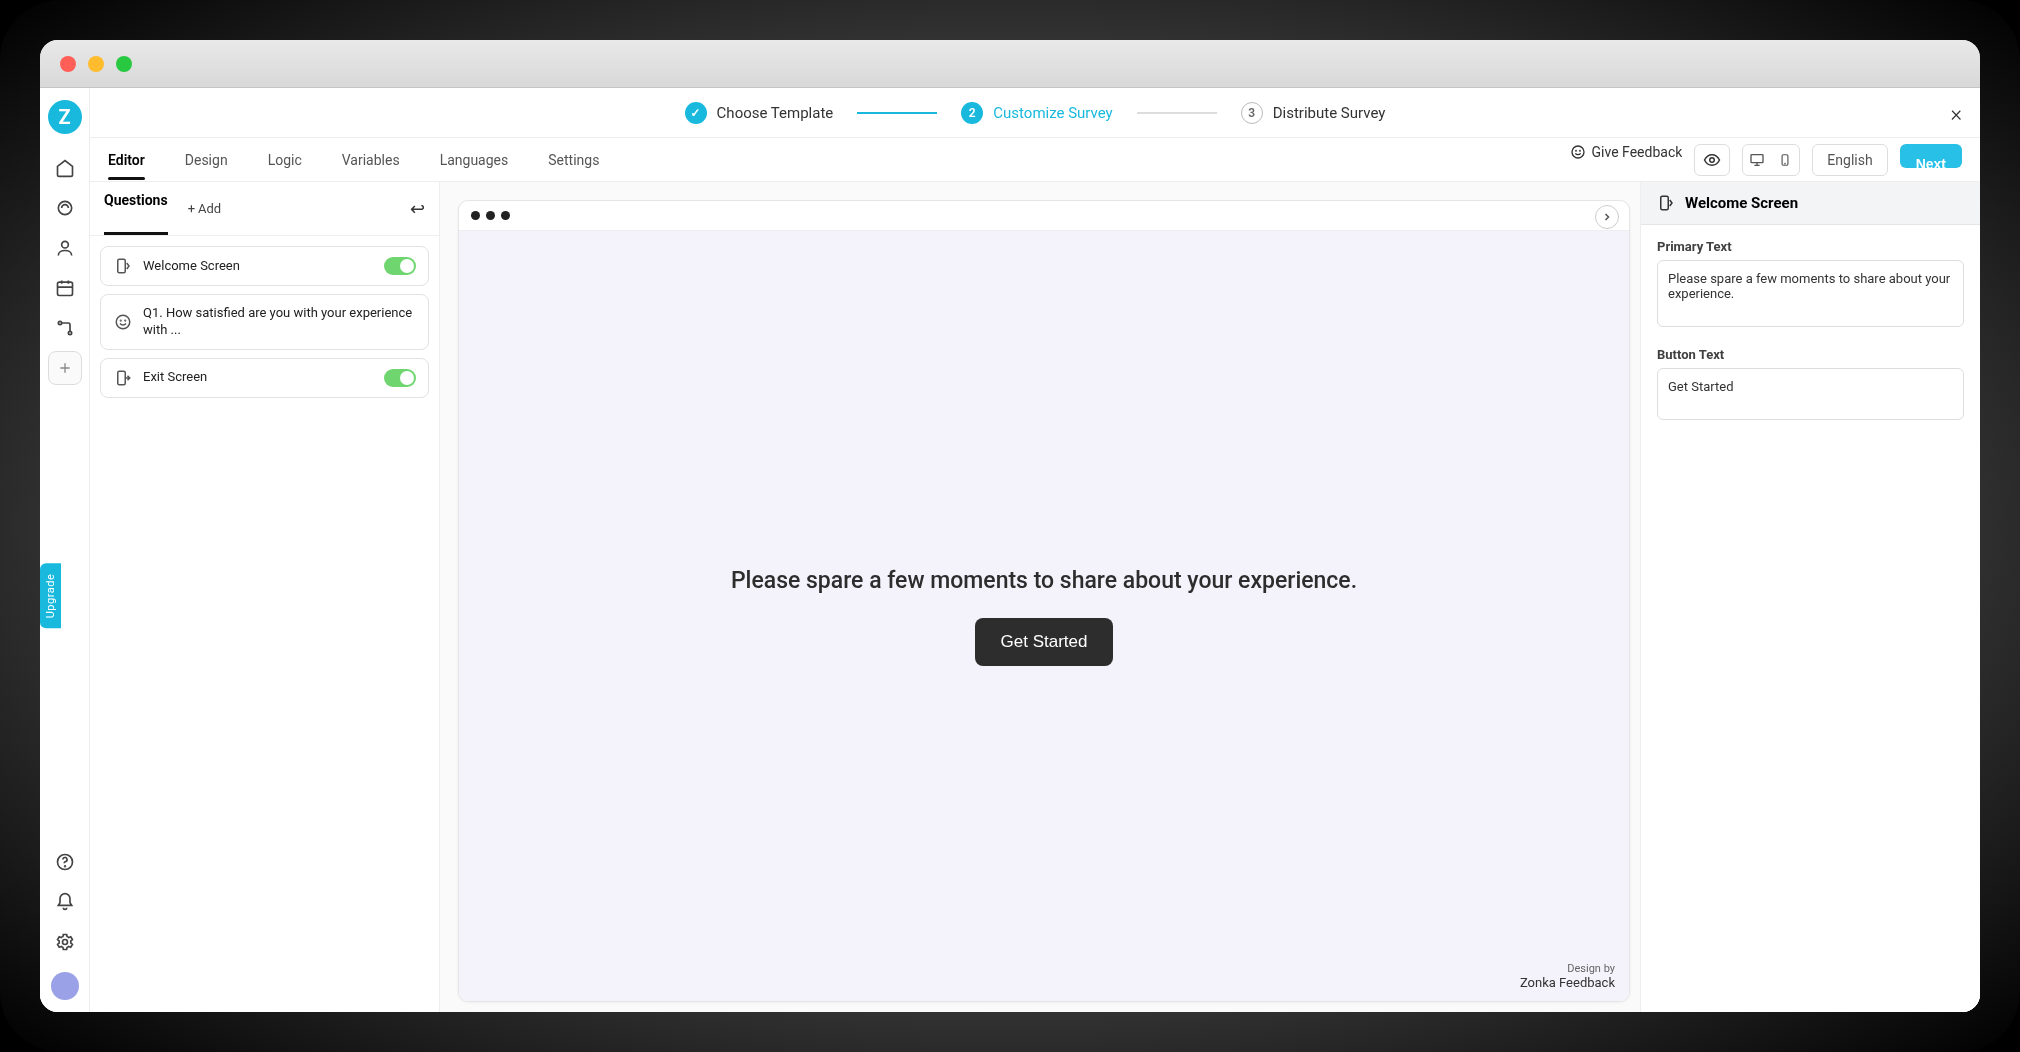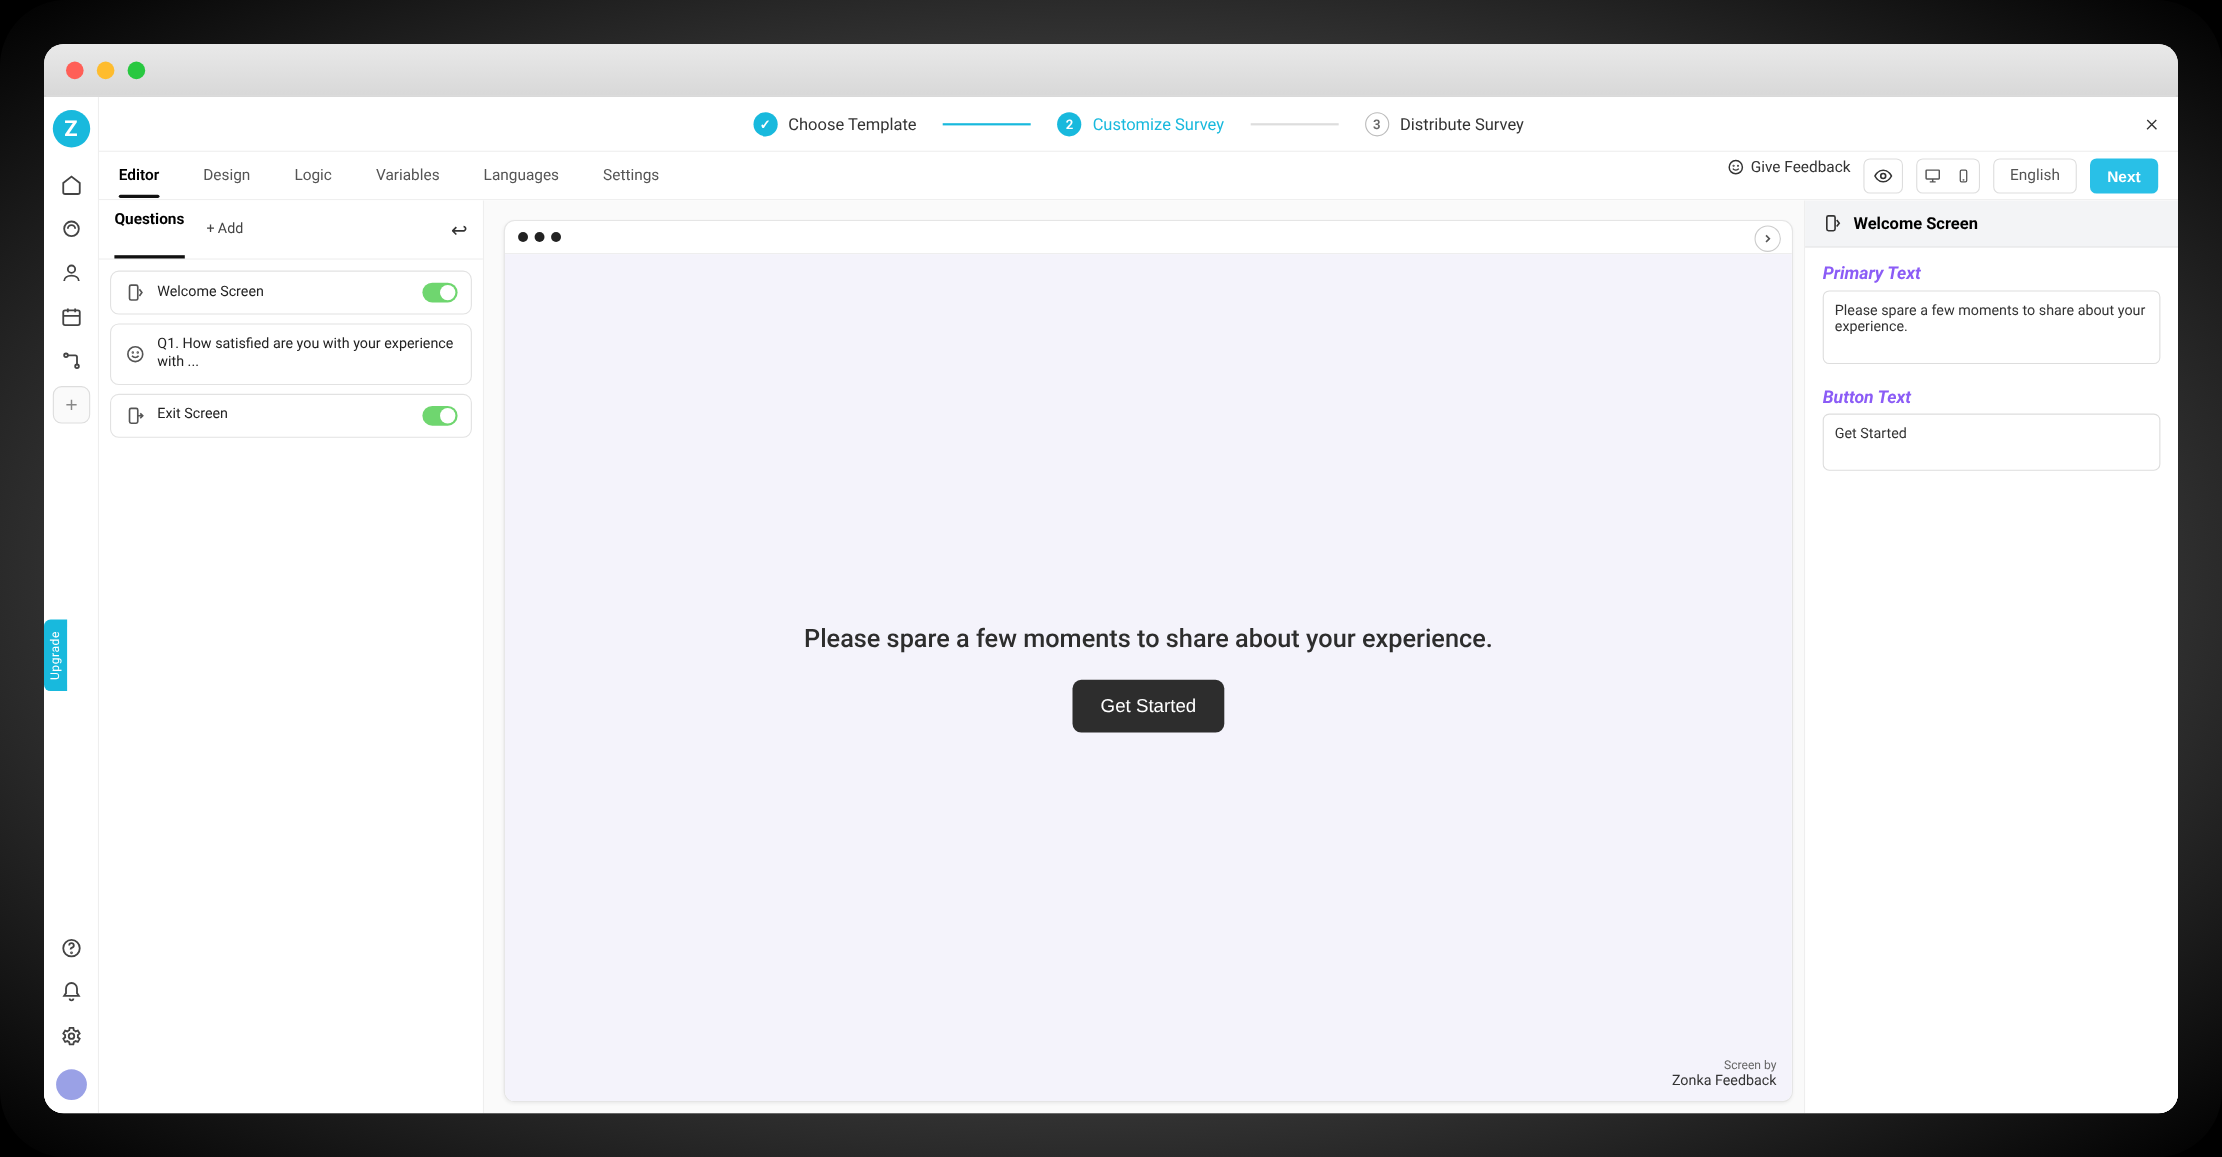--- a/index.html
+++ b/index.html
@@ -40,21 +40,21 @@
 .subbar .tab { padding:11px 0; cursor:pointer; position:relative;}
 .subbar .tab.active { color:#000; font-weight:600;}
 .subbar .tab.active::after { content:""; position:absolute; left:0; right:0; bottom:-1px; height:3px; background:#111; border-radius:2px;}
 .subbar .right { margin-left:auto; display:flex; align-items:flex-start; gap:12px;}
 .fb-link { display:flex; align-items:center; gap:6px; color:#333; font-size:14px; cursor:pointer;}
 .icon-btn { border:1px solid #ddd; border-radius:6px; height:32px; display:flex; align-items:center; justify-content:center; background:#fff; cursor:pointer;}
 .icon-btn.single{width:36px;}
 .device-toggle { border:1px solid #ddd; border-radius:6px; height:32px; display:flex; align-items:center; background:#fff;}
 .device-toggle span{ width:28px; display:flex; align-items:center; justify-content:center; color:#555;}
 .lang-btn { border:1px solid #ddd; border-radius:6px; height:32px; padding:4px 14px; display:flex; align-items:center; font-size:14px; background:#fff; cursor:pointer;}
-.next-btn { background:#29c0e7; color:#fff; border:none; height:32px; padding:0 16px; border-radius:6px; font-size:14px; font-weight:600; cursor:pointer;}
+.next-btn { background:#29c0e7; color:#fff; border:none; height:16px; padding:12px 16px; border-radius:6px; font-size:14px; font-weight:600; cursor:pointer;}
 
 
 .cols { flex:1; display:flex; overflow:hidden; background:#fafafa;}
 
 
 .qpanel { width:350px; background:#fff; border-right:1px solid #eee; display:flex; flex-direction:column;}
 .qhead { display:flex; align-items:center; padding:10px 14px 0; gap:20px; border-bottom:1px solid #eee;}
 .qhead .qt { font-size:14px; font-weight:700; padding-bottom:24px; border-bottom:3px solid #111; cursor:pointer;}
 .qhead .add { font-size:13px; color:#444; cursor:pointer; display:flex; align-items:center; gap:3px; padding-bottom:10px;}
 .qhead .undo { margin-left:auto; padding-bottom:10px; color:#333; font-size:18px; cursor:pointer;}
@@ -74,21 +74,21 @@
 .preview-body { flex:1; background:#f4f3fb; display:flex; flex-direction:column; align-items:center; justify-content:center; position:relative;}
 .preview-body h2 { font-size:23px; font-weight:500; color:#2d2d2d; margin-bottom:24px; text-align:center;}
 .gs-btn { background:#2d2d2d; color:#fff; border:none; padding:14px 26px; border-radius:8px; font-size:17px; cursor:pointer;}
 .powered { position:absolute; right:14px; bottom:10px; text-align:right; font-size:11px; color:#666; line-height:1.2;}
 .powered .big{font-size:13px; color:#333;}
 
 
 .props { width:340px; background:#fff; border-left:1px solid #eee; display:flex; flex-direction:column;}
 .props-head { background:#f3f4f6; padding:12px 16px; display:flex; align-items:center; gap:10px; font-weight:700; font-size:15px; border-bottom:1px solid #e5e5e5;}
 .props-body { padding:14px 16px; display:flex; flex-direction:column; gap:16px;}
-.field label { font-size:16px; font-weight:700; color:#8b5cf6; display:block; margin-bottom:6px;font-style:italic;}
+.field label { font-size:13px; font-weight:700; color:#404040; display:block; margin-bottom:6px;}
 .field textarea, .field input { width:100%; border:1px solid #ddd; border-radius:6px; padding:10px; font-size:13px; font-family:inherit; resize:none; color:#333;}
 .field textarea::placeholder, .field input::placeholder { color:#aaa;}
 
 svg { display:block; }
 </style>
 </head>
 <body style="width: 2020px; height: 1052px;">
 
 <div class="device" id="device" style="transform: scale(1);">
 <div class="frame">
@@ -281,21 +281,21 @@
             <span class="preview-nav">
                     <svg width="12" height="12" viewBox="0 0 24 24" fill="none" stroke="currentColor" stroke-width="3">
                       <path d="M9 6l6 6-6 6"></path>
                     </svg>
                   </span>
           </div>
           <div class="preview-body">
             <h2>Please spare a few moments to share about your experience.</h2>
             <button class="gs-btn">Get Started</button>
             <div class="powered">
-              <div>Screen by</div>
+              <div>Design by</div>
               <div class="big">Zonka Feedback</div>
             </div>
           </div>
         </div>
       </div>
 
       <div class="props">
         <div class="props-head">
           <span>
                   <svg width="18" height="18" viewBox="0 0 24 24" fill="none" stroke="#333" stroke-width="2">

